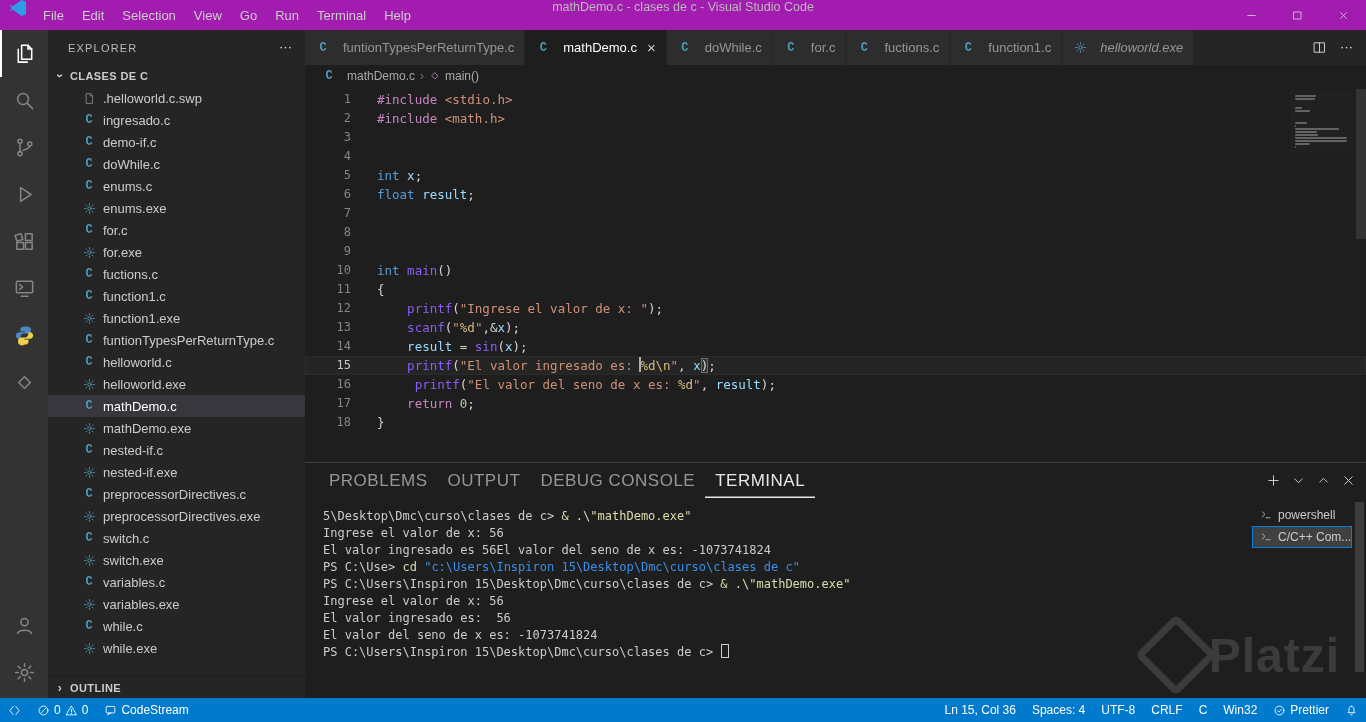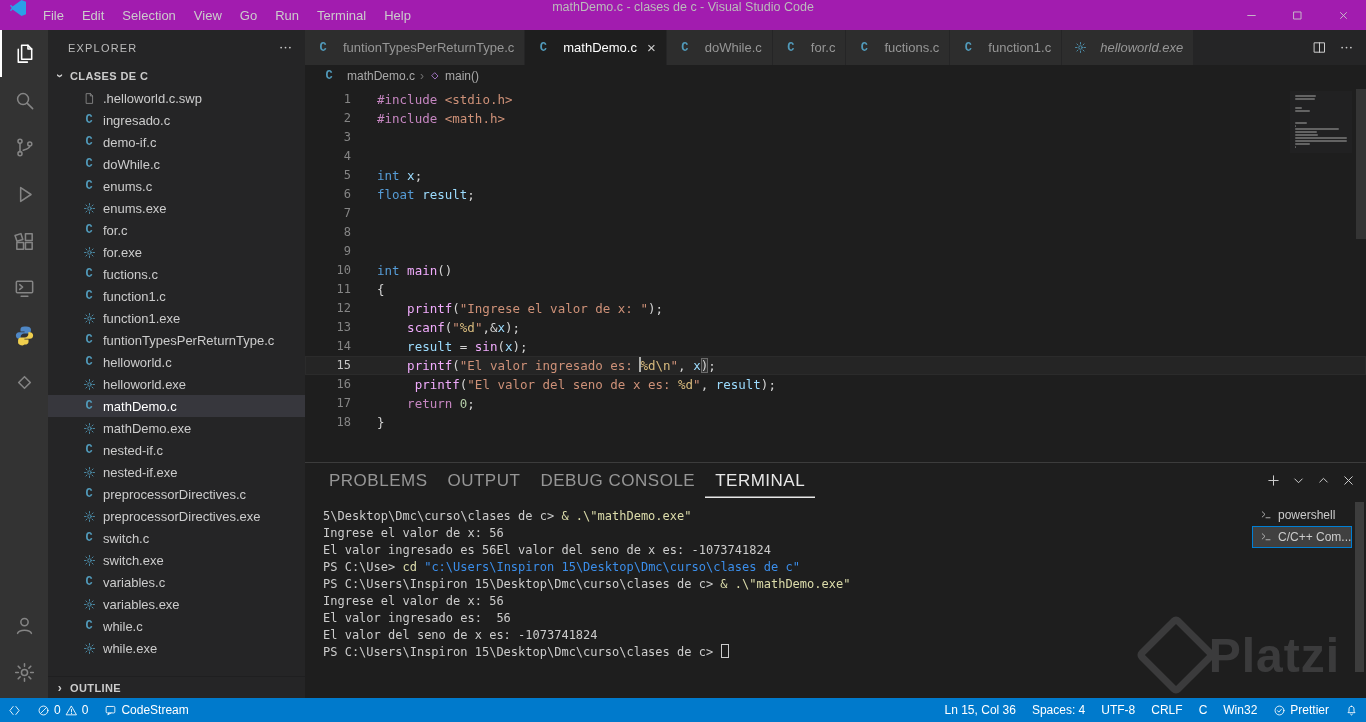--- a/index.html
+++ b/index.html
@@ -57,21 +57,21 @@
   .bc-sep{color:#6e6e6e}
   .bcic-method{color:#b180d7;display:inline-flex}
 
   .code-area{flex:1;position:relative;overflow:hidden;padding-top:3px}
   .code-line{display:flex;height:19px;line-height:19px;font-family:"DejaVu Sans Mono","Liberation Mono",monospace;font-size:12.5px}
   .ln{width:46px;flex:none;text-align:right;color:#858585;font-size:12px}
   .lc{padding-left:26px;white-space:pre;color:#d4d4d4}
   .code-line.current{background:rgba(255,255,255,.035);outline:1px solid #2b2b2b;outline-offset:-1px}
   .code-line.current .ln{color:#c6c6c6}
   .tok-pp{color:#c586c0}.tok-str{color:#ce9178}.tok-esc{color:#d7ba7d}.tok-kw{color:#569cd6}
-  .tok-kw2{color:#c586c0}.tok-fn{color:#f0abfc}.tok-var{color:#9cdcfe}.tok-num{color:#b5cea8}.tok-def{color:#d4d4d4}
+  .tok-kw2{color:#c586c0}.tok-fn{color:#8b5cf6}.tok-var{color:#9cdcfe}.tok-num{color:#b5cea8}.tok-def{color:#d4d4d4}
   .caret{display:inline-block;width:2px;height:15px;background:#aeafad;vertical-align:-2px;margin:0 -1px}
   .brk{outline:1px solid #6a6a6a;outline-offset:-1px;background:rgba(100,100,100,.25)}
 
   .minimap{position:absolute;top:4px;right:14px;width:62px;padding:4px 5px;background:rgba(37,37,38,.55);cursor:pointer}
   .mm-line{height:2px;margin-bottom:1px;background:#7a7a7a;border-radius:1px;opacity:.75}
   .escroll{position:absolute;top:2px;right:0;width:10px;height:150px;background:rgba(121,121,121,.25);cursor:pointer}
 
   
   .panel{height:236px;flex:none;border-top:1px solid #3c3c3c;display:flex;flex-direction:column;position:relative}
   .panel-header{height:35px;flex:none;display:flex;align-items:stretch;padding-left:14px}

